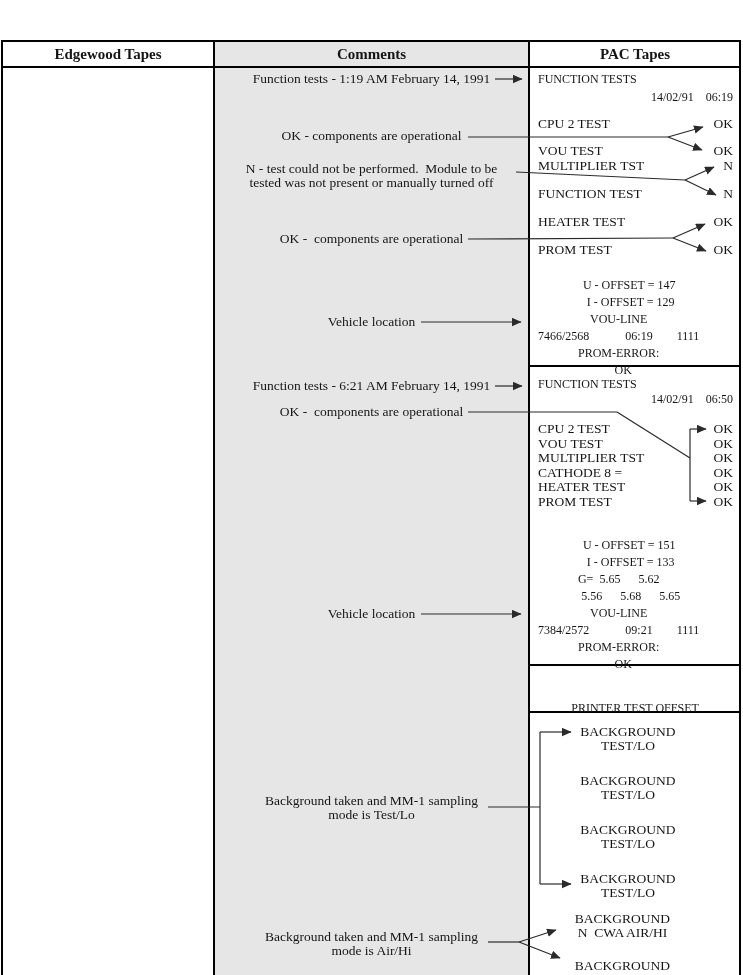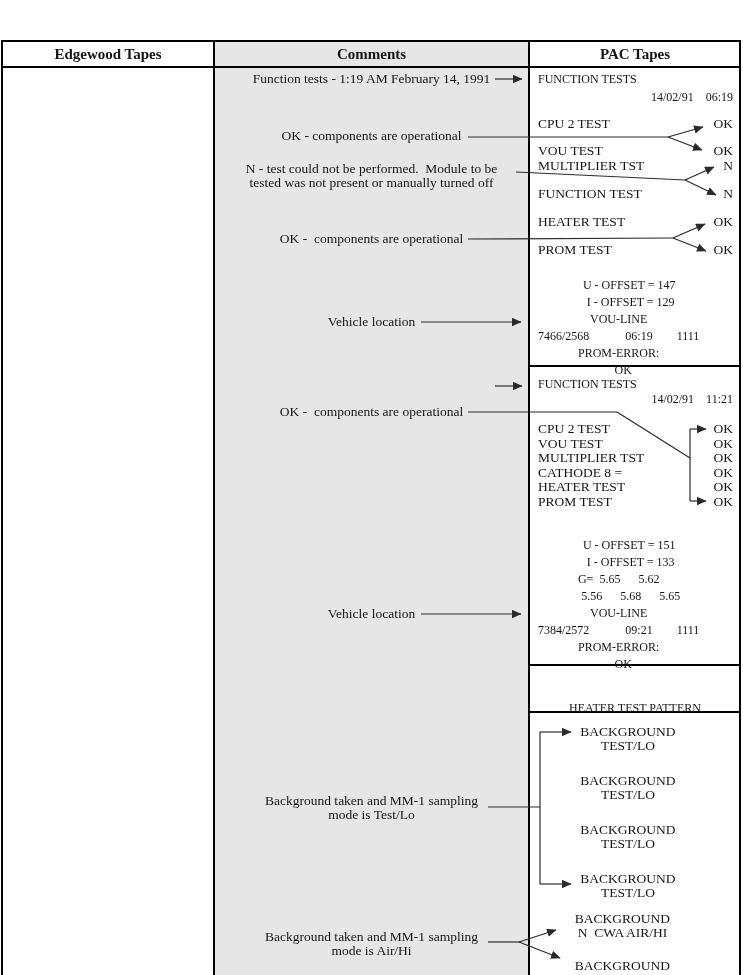--- a/index.html
+++ b/index.html
@@ -51,20 +51,21 @@
   <div class="hdr hdr1">Edgewood Tapes</div>
   <div class="hdr hdr2">Comments</div>
   <div class="hdr hdr3">PAC Tapes</div>
 
   <div class="cmt" style="top:33px">Function tests - 1:19 AM February 14, 1991</div>
   <div class="cmt" style="top:90px">OK - components are operational</div>
   <div class="cmt" style="top:123px">N - test could not be performed.  Module to be
 tested was not present or manually turned off</div>
   <div class="cmt" style="top:193px">OK -  components are operational</div>
   <div class="cmt" style="top:276px">Vehicle location</div>
+  <div class="cmt" style="top:340px">Function tests - 6:21 AM February 14, 1991</div>
   <div class="cmt" style="top:366px">OK -  components are operational</div>
   <div class="cmt" style="top:568px">Vehicle location</div>
   <div class="cmt" style="top:755px">Background taken and MM-1 sampling
 mode is Test/Lo</div>
   <div class="cmt" style="top:891px">Background taken and MM-1 sampling
 mode is Air/Hi</div>
 
   <div class="pt pac-title" style="top:33px">FUNCTION TESTS</div>
   <div class="pt pac-datetime" style="top:51px">14/02/91    06:19</div>
 
@@ -94,21 +95,21 @@
   </div>
 
   <div class="pt pac-details" style="top:238px">       U - OFFSET = 147
         I - OFFSET = 129
 VOU-LINE
 7466/2568            06:19        1111
 PROM-ERROR:
    OK</div>
 
   <div class="pt pac-title" style="top:338px">FUNCTION TESTS</div>
-  <div class="pt pac-datetime" style="top:353px">14/02/91    11:21</div>
+  <div class="pt pac-datetime" style="top:353px">14/02/91    06:50</div>
 
   <div class="rows-b">
     <div class="pac-row">
       <span>CPU 2 TEST</span>
       <span>OK</span>
     </div>
     <div class="pac-row">
       <span>VOU TEST</span>
       <span>OK</span>
     </div>
@@ -133,21 +134,21 @@
   <div class="pt pac-details" style="top:498px">       U - OFFSET = 151
         I - OFFSET = 133
 G=  5.65      5.62
         5.56      5.68      5.65
 VOU-LINE
 7384/2572            09:21        1111
 PROM-ERROR:
    OK</div>
 
   <div class="pt pac-center" style="top:634px">
-    <div>HEATER TEST PATTERN</div>
+    <div>PRINTER TEST OFFSET</div>
   </div>
 
   <div class="bg-testlo" style="top:686px">BACKGROUND
 TEST/LO</div>
   <div class="bg-testlo" style="top:735px">BACKGROUND
 TEST/LO</div>
   <div class="bg-testlo" style="top:784px">BACKGROUND
 TEST/LO</div>
   <div class="bg-testlo" style="top:833px">BACKGROUND
 TEST/LO</div>

